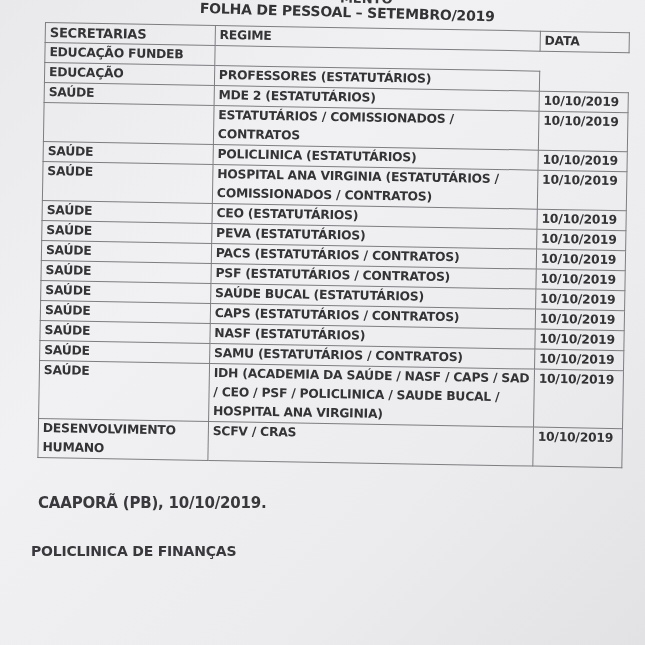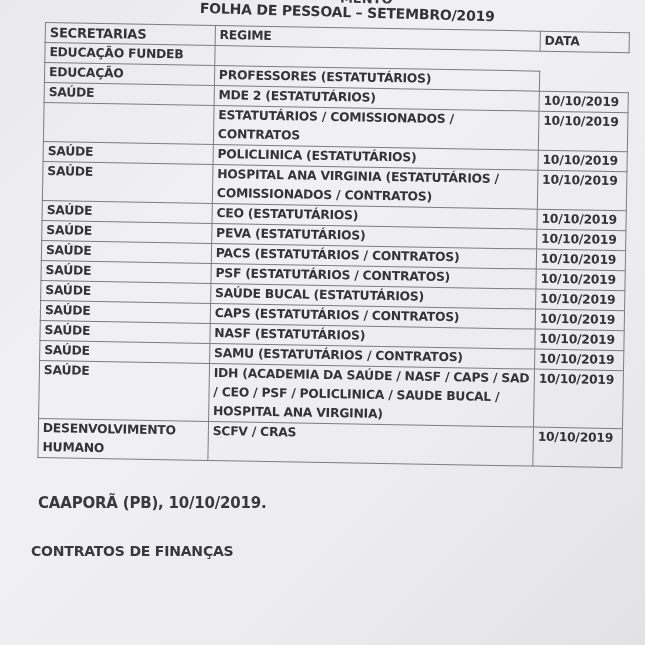--- a/index.html
+++ b/index.html
@@ -193,15 +193,15 @@
         <tr>
           <td>DESENVOLVIMENTO HUMANO</td>
           <td>SCFV / CRAS</td>
           <td class="data">10/10/2019</td>
         </tr>
       </tbody>
     </table>
   </div>
 
   <div class="footer-city">CAAPORÃ (PB), 10/10/2019.</div>
-  <div class="footer-dept">CONTRATOS DE FINANÇAS</div>
+  <div class="footer-dept">POLICLINICA DE FINANÇAS</div>
 
 </div>
 
 </body></html>

